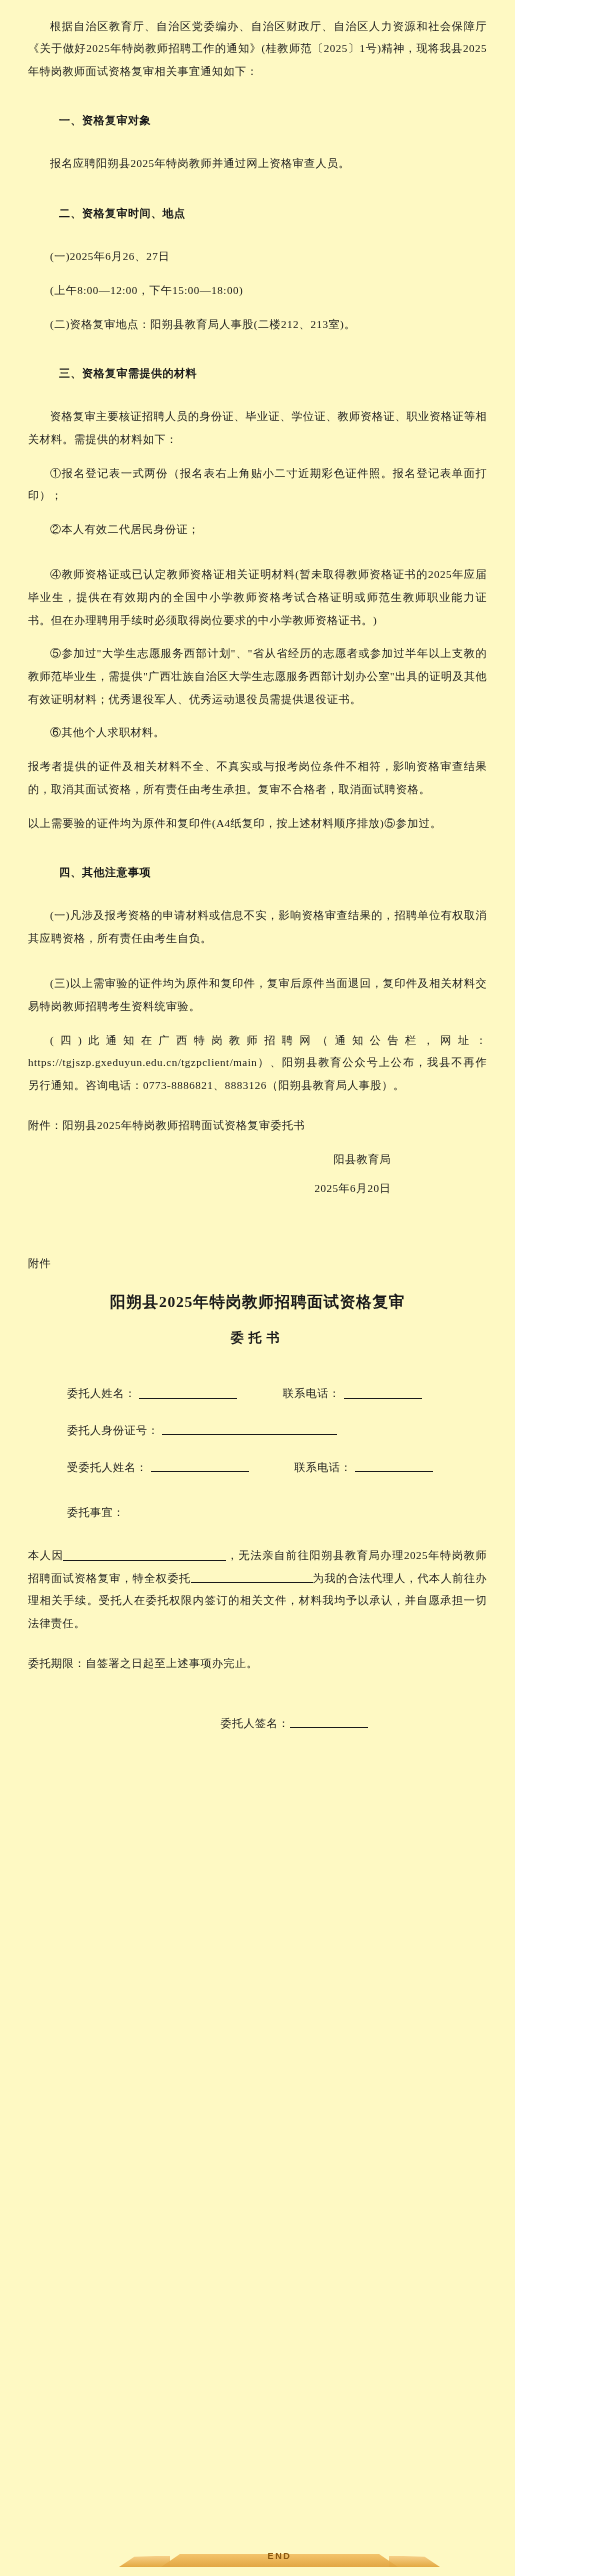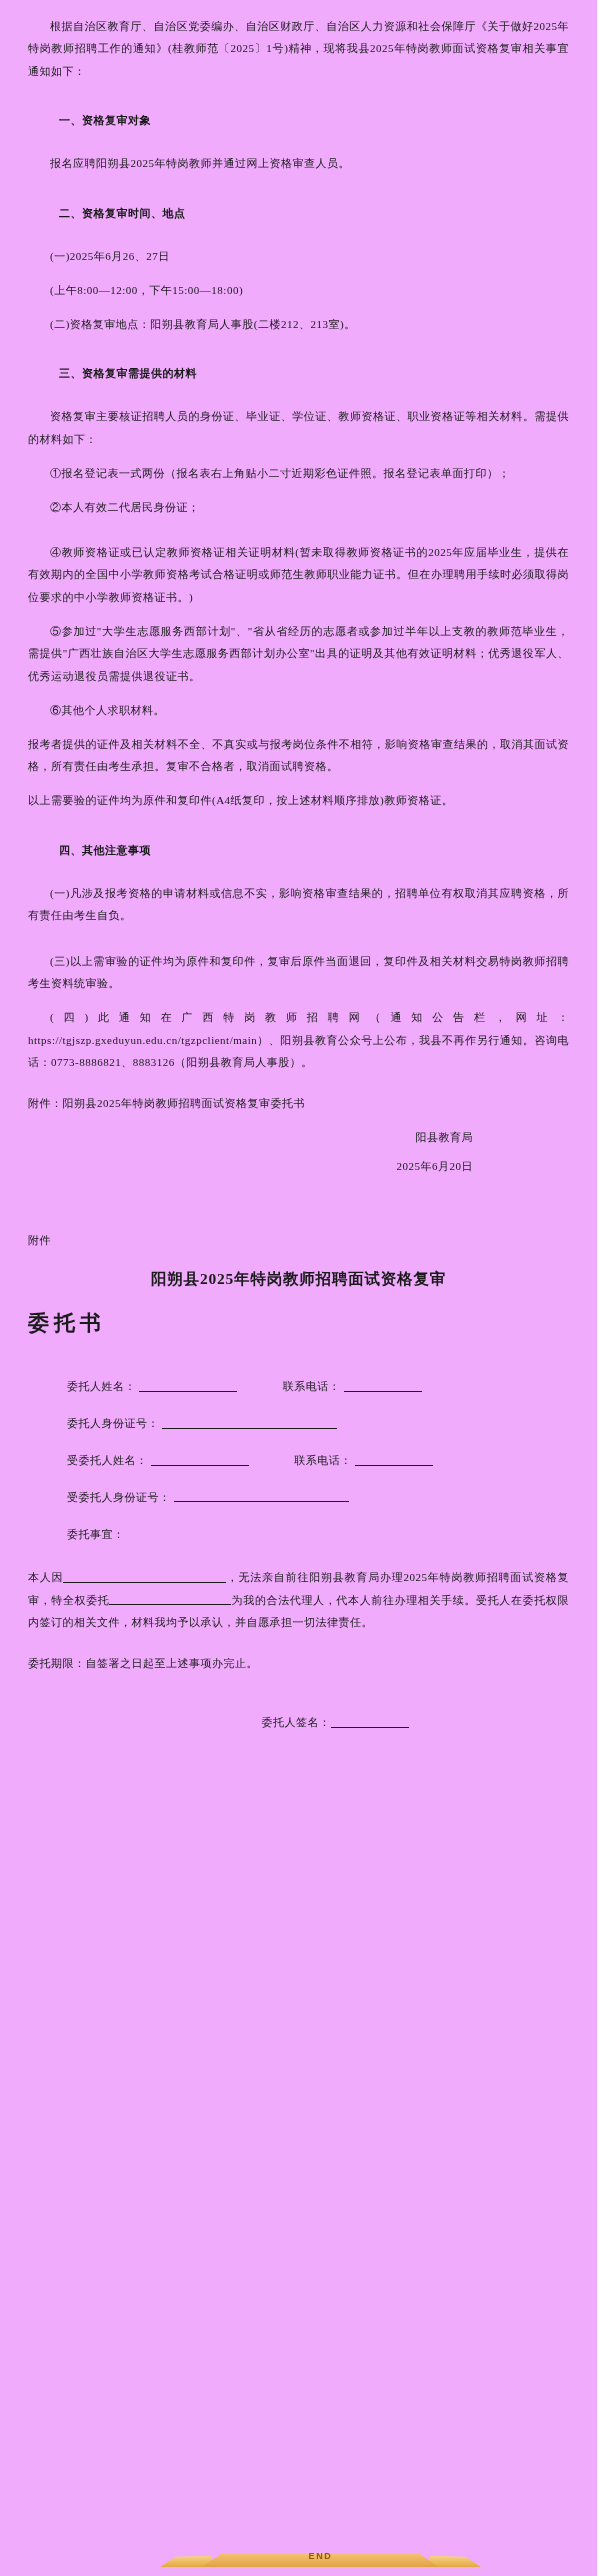--- a/index.html
+++ b/index.html
@@ -6,26 +6,26 @@
     margin: 0;
     padding: 0;
     background: #ffffff;
   }
   body {
     width: 601px;
     font-family: "Liberation Serif", "DejaVu Serif", serif;
     color: #1a1a1a;
   }
   .page {
-    width: 597px;
+    width: 515px;
     min-height: 2576px;
     box-sizing: border-box;
     padding: 14.7px 28px 0 28px;
     position: relative;
-    background: #f0abfc;
+    background: #fef9c3;
   }
   p {
     margin: 0;
     font-size: 11px;
     line-height: 2.05;
     text-align: justify;
     letter-spacing: 0.5px;
   }
   .indent {
     text-indent: 2em;
@@ -61,22 +61,22 @@
   }
   .doc2-title {
     text-align: center;
     font-size: 15.5px;
     font-weight: bold;
     letter-spacing: 0.8px;
     line-height: 2.0;
     margin: 0;
   }
   .doc2-title2 {
-    text-align: left;
-    font-size: 21px;
+    text-align: center;
+    font-size: 13px;
     font-weight: bold;
     letter-spacing: 4.9px;
     line-height: 2.0;
     margin: 0;
   }
   .field-row {
     font-size: 11px;
     line-height: 2.6;
     letter-spacing: 0.5px;
     display: block;
@@ -196,21 +196,21 @@
   <div class="spacer-sm"></div>
   <div class="spacer-sm"></div>
   <p class="indent">④教师资格证或已认定教师资格证相关证明材料(暂未取得教师资格证书的2025年应届毕业生，提供在有效期内的全国中小学教师资格考试合格证明或师范生教师职业能力证书。但在办理聘用手续时必须取得岗位要求的中小学教师资格证书。)</p>
   <div class="spacer-sm"></div>
   <p class="indent">⑤参加过"大学生志愿服务西部计划"、"省从省经历的志愿者或参加过半年以上支教的教师范毕业生，需提供"广西壮族自治区大学生志愿服务西部计划办公室"出具的证明及其他有效证明材料；优秀退役军人、优秀运动退役员需提供退役证书。</p>
   <div class="spacer-sm"></div>
   <p class="indent">⑥其他个人求职材料。</p>
   <div class="spacer-sm"></div>
   <p class="noindent">报考者提供的证件及相关材料不全、不真实或与报考岗位条件不相符，影响资格审查结果的，取消其面试资格，所有责任由考生承担。复审不合格者，取消面试聘资格。</p>
   <div class="spacer-sm"></div>
-  <p class="noindent">以上需要验的证件均为原件和复印件(A4纸复印，按上述材料顺序排放)教师资格证。</p>
+  <p class="noindent">以上需要验的证件均为原件和复印件(A4纸复印，按上述材料顺序排放)⑤参加过。</p>
 
   <div class="spacer-md"></div>
   <p class="section-head">四、其他注意事项</p>
   <div class="spacer-sm"></div>
   <p class="indent">(一)凡涉及报考资格的申请材料或信息不实，影响资格审查结果的，招聘单位有权取消其应聘资格，所有责任由考生自负。</p>
   <div class="spacer-sm"></div>
   <div class="spacer-sm"></div>
   <p class="indent">(三)以上需审验的证件均为原件和复印件，复审后原件当面退回，复印件及相关材料交易特岗教师招聘考生资料统审验。</p>
   <div class="spacer-sm"></div>
   <p class="indent">(四)此通知在广西特岗教师招聘网（通知公告栏，网址：https://tgjszp.gxeduyun.edu.cn/tgzpclient/main）、阳朔县教育公众号上公布，我县不再作另行通知。咨询电话：0773-8886821、8883126（阳朔县教育局人事股）。</p>
@@ -256,24 +256,20 @@
   <div class="field-row">
     <span class="gap-l">受委托人姓名：</span>
     <span class="fill w-120"></span>
     <span style="display:inline-block;width:39px"></span>
     <span>联系电话：</span>
     <span class="fill w-95"></span>
   </div>
 
   <div style="height:8.2px"></div>
 
-  <div class="field-row">
-    <span class="gap-l">受委托人身份证号：</span>
-    <span class="fill w-215"></span>
-  </div>
 
   <div style="height:8.2px"></div>
 
   <div class="field-row">
     <span class="gap-l">委托事宜：</span>
   </div>
 
   <div class="spacer-md"></div>
 
   <p class="noindent">

